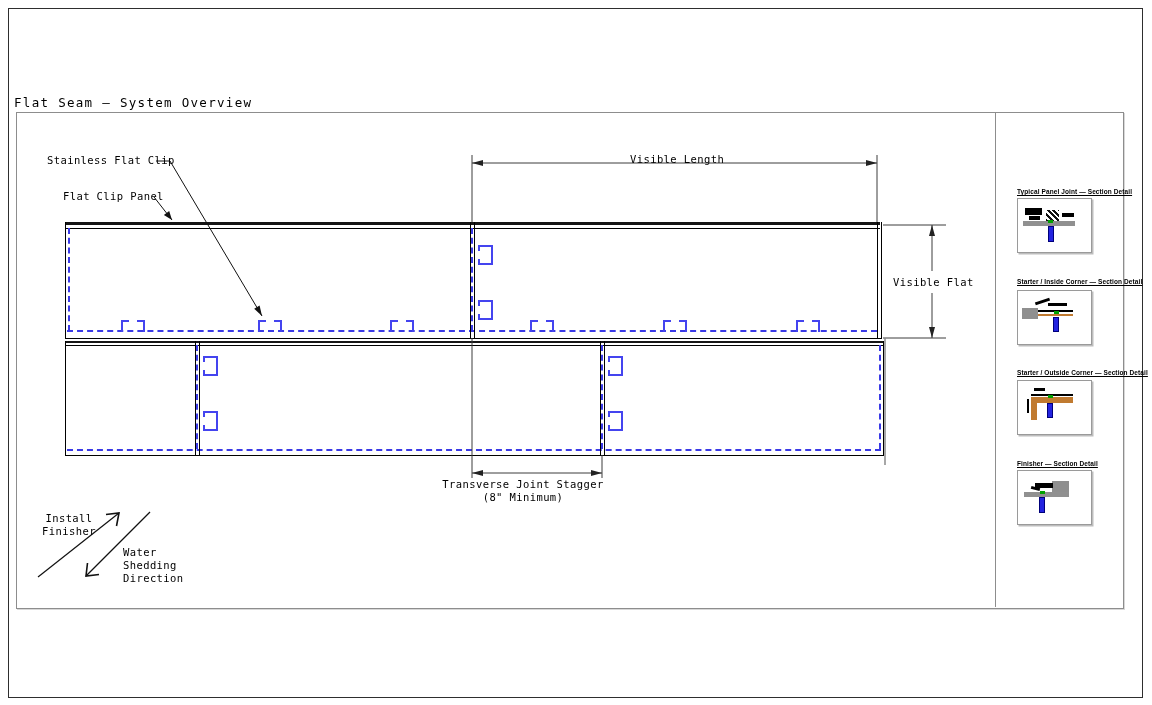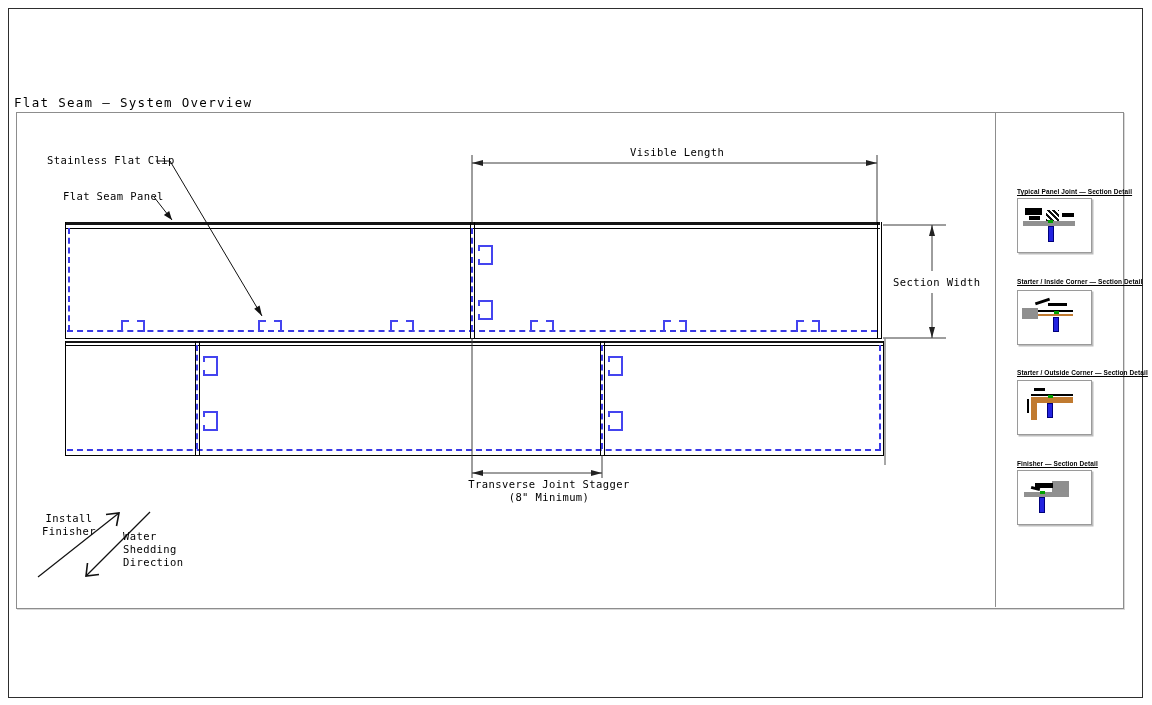--- a/index.html
+++ b/index.html
@@ -123,28 +123,28 @@
     <polygon points="172,220 169.2,210.9 163.9,215.1" fill="#111"></polygon>
 
     <line x1="38" y1="577" x2="119" y2="513" stroke="#111" stroke-width="1.2"></line>
     <polyline points="106,514.5 119,513 116.5,526" fill="none" stroke="#111" stroke-width="1.6"></polyline>
 
     <line x1="150" y1="512" x2="86" y2="576" stroke="#111" stroke-width="1.2"></line>
     <polyline points="87.5,563 86,576 99,574.5" fill="none" stroke="#111" stroke-width="1.6"></polyline>
   </svg>
 
   <div class="abs dtext" style="left:47px;top:154px">Stainless Flat Clip</div>
-  <div class="abs dtext" style="left:63px;top:190px">Flat Seam Panel</div>
-  <div class="abs dtext" style="left:630px;top:146px">Visible Length</div>
-  <div class="abs dtext" style="left:893px;top:276px">Section Width</div>
-  <div class="abs dtext-c" style="left:464px;top:478px;width:170px">Transverse Joint Stagger
+  <div class="abs dtext" style="left:63px;top:190px">Flat Clip Panel</div>
+  <div class="abs dtext" style="left:630px;top:153px">Visible Length</div>
+  <div class="abs dtext" style="left:893px;top:276px">Visible Flat</div>
+  <div class="abs dtext-c" style="left:438px;top:478px;width:170px">Transverse Joint Stagger
 (8" Minimum)</div>
   <div class="abs dtext-c" style="left:36px;top:512px;width:66px">Install
 Finisher</div>
-  <div class="abs dtext pre" style="left:123px;top:530px">Water
+  <div class="abs dtext pre" style="left:123px;top:546px">Water
 Shedding
 Direction</div>
 
   <div>
 
     <div class="abs detail-label" style="left:1017px;top:188px">Typical Panel Joint — Section Detail</div>
     <div class="abs detail-box" style="left:1017px;top:198px">
       <div class="abs blk" style="left:7px;top:9px;width:17px;height:7px"></div>
       <div class="abs blk" style="left:11px;top:17px;width:11px;height:4px"></div>
       <div class="abs hatch" style="left:28px;top:11px;width:13px;height:11px"></div>

